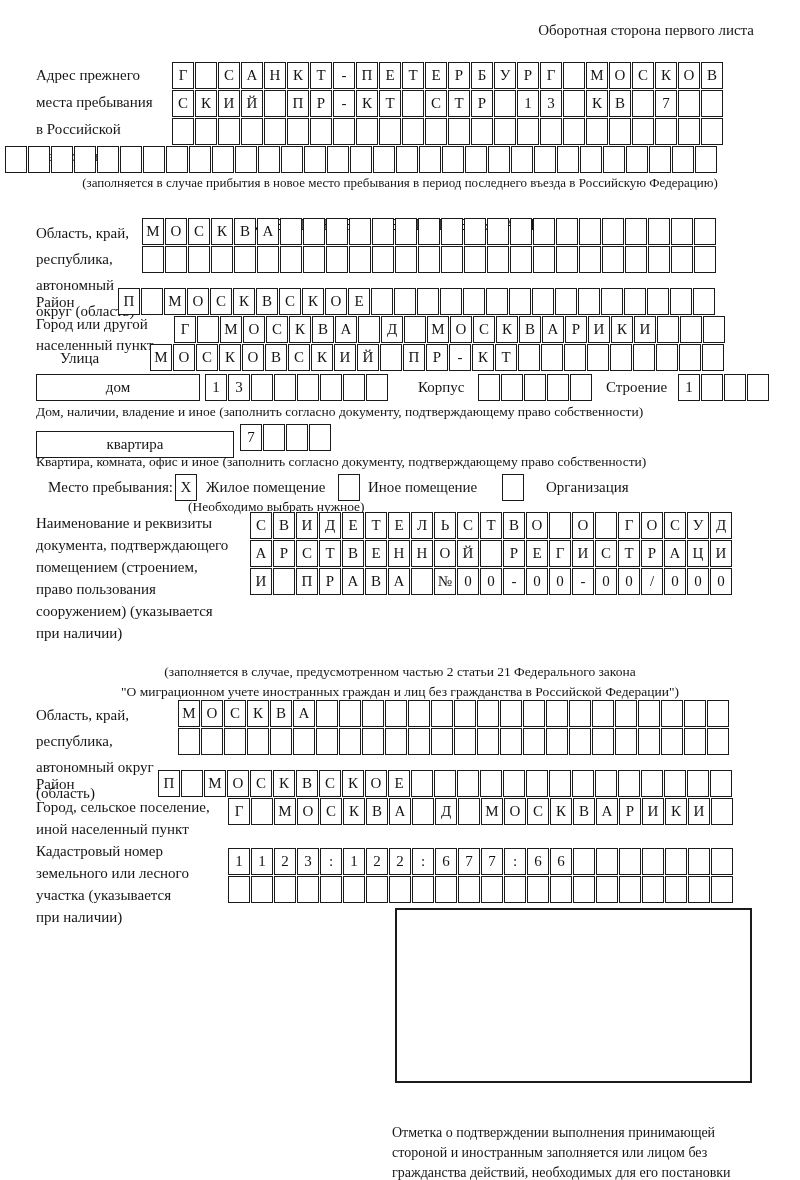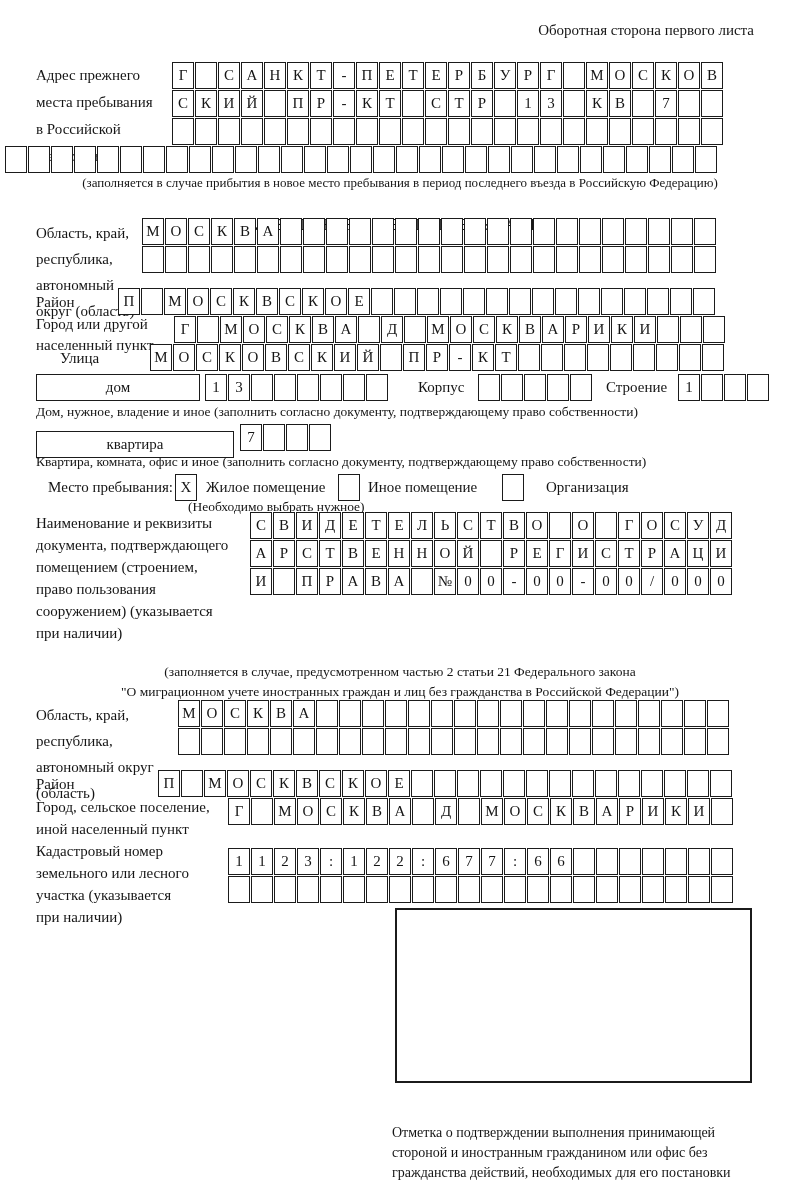--- a/index.html
+++ b/index.html
@@ -318,21 +318,21 @@
       <div class="cell"></div>
       <div class="cell"></div>
     </div>
   <div class="lbl" style="left:606px;top:377px;">Строение</div>
   <div class="row" style="left:678px;top:374px;">
       <div class="cell">1</div>
       <div class="cell"></div>
       <div class="cell"></div>
       <div class="cell"></div>
     </div>
-  <div class="note" style="left:36px;top:404px;font-size:13.5px;">Дом, нужное, владение и иное (заполнить согласно документу, подтверждающему право собственности)</div>
+  <div class="note" style="left:36px;top:404px;font-size:13.5px;">Дом, наличии, владение и иное (заполнить согласно документу, подтверждающему право собственности)</div>
 
   <div class="wide" style="left:36px;top:424px;width:196px;margin-top:7px;">квартира</div>
   <div class="row" style="left:240px;top:424px;">
       <div class="cell">7</div>
       <div class="cell"></div>
       <div class="cell"></div>
       <div class="cell"></div>
     </div>
   <div class="note" style="left:36px;top:454px;font-size:13.5px;">Квартира, комната, офис и иное (заполнить согласно документу, подтверждающему право собственности)</div>
 
@@ -598,18 +598,18 @@
       <div class="cell"></div>
       <div class="cell"></div>
       <div class="cell"></div>
       <div class="cell"></div>
       <div class="cell"></div>
     </div>
 
   <div class="bigbox" style="left:395px;top:908px;width:353px;height:171px;"></div>
   <div class="lines" style="left:392px;top:1123px;width:364px;text-align:left;font-size:14px;line-height:20px;">
       <div>Отметка о подтверждении выполнения принимающей</div>
-      <div>стороной и иностранным гражданином или офис без</div>
+      <div>стороной и иностранным заполняется или лицом без</div>
       <div>гражданства действий, необходимых для его постановки</div>
       <div>на учет по месту пребывания</div>
     </div>
 
 </div>
 
 </body></html>

